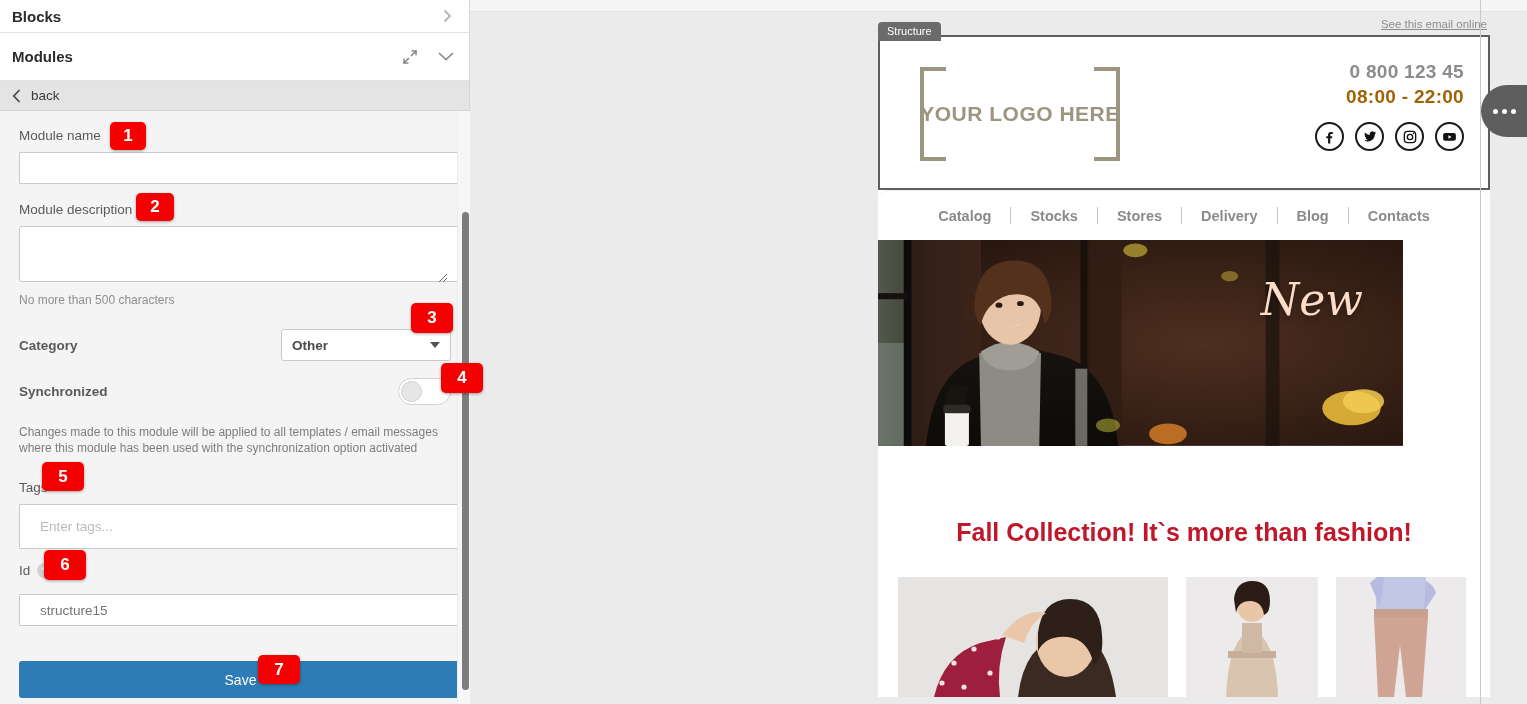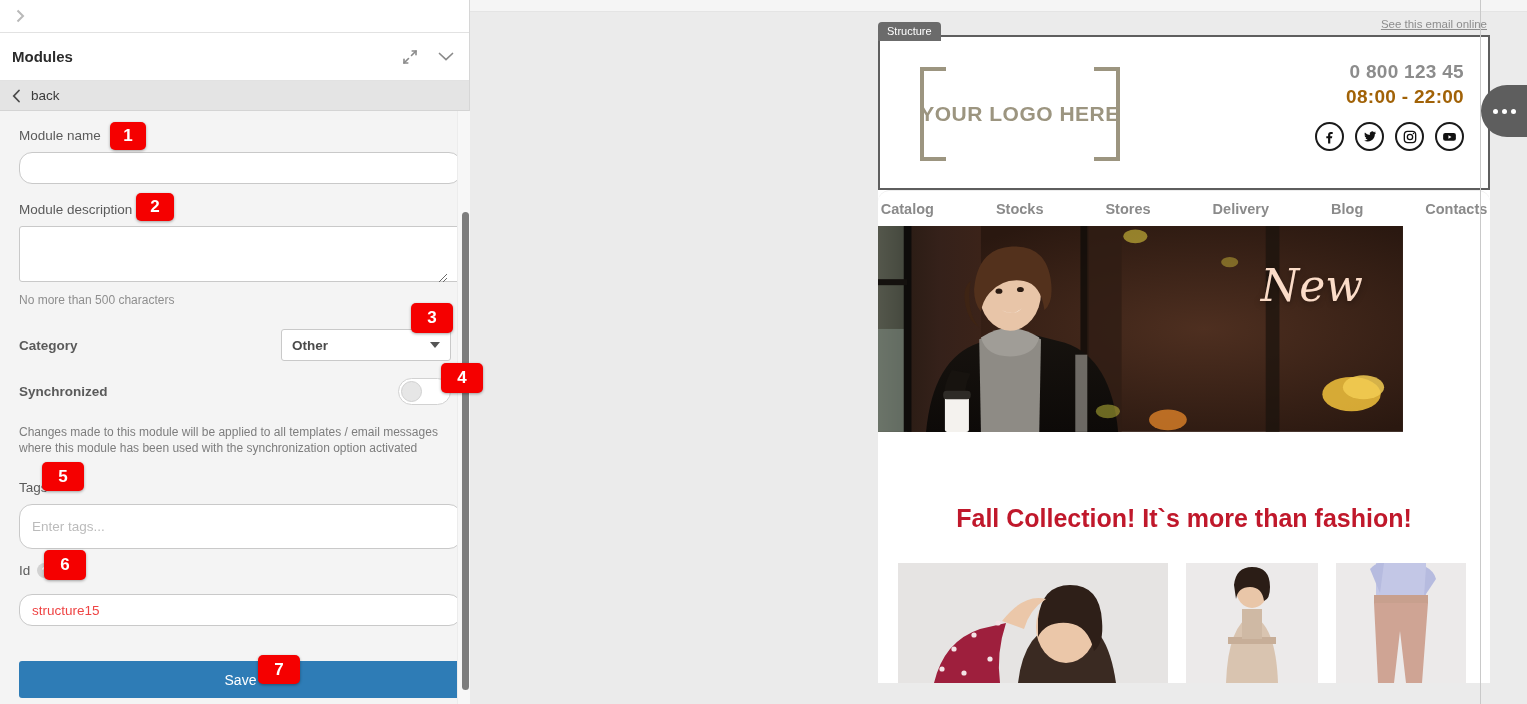--- a/index.html
+++ b/index.html
@@ -57,23 +57,23 @@
     overflow: hidden;
     padding: 0 19px;
   }
   .fld { position: relative; }
   .lbl {
     font-size: 13.5px; color: #5a5a5a;
     display: flex; align-items: center; gap: 7px;
   }
   .txt-input {
     width: 443px; height: 32px;
-    border: 1px solid #c9c9c9; border-radius: 13px;
-    background: #fff; font-size: 13.5px; color: #ef4444;
-    padding: 0 12px; font-family: inherit;
+    border: 1px solid #c9c9c9; border-radius: 1px;
+    background: #fff; font-size: 13.5px; color: #737373;
+    padding: 0 20px; font-family: inherit;
     outline: none;
   }
   .txt-input::placeholder { color: #bbb; }
   .txt-area {
     width: 443px; height: 56px;
     border: 1px solid #c9c9c9; border-radius: 3px;
     background: #fff; font-size: 13.5px; color: #3c3c3c;
     padding: 7px 10px; font-family: inherit; resize: none; outline: none;
   }
   .resize-grip {
@@ -190,23 +190,23 @@
   .hours { font-size: 19px; font-weight: bold; color: #a16207; margin-top: 3px; letter-spacing:.3px; }
   .socials { display: flex; gap: 11px; justify-content: flex-end; margin-top: 14px; }
   .soc {
     width: 29px; height: 29px; border-radius: 50%;
     border: 2px solid #1a1a1a; background: #fff;
     display: flex; align-items: center; justify-content: center;
     cursor: pointer;
   }
 
   .navbar {
-    height: 36px; background: #fff;
-    display: flex; align-items: center; justify-content: center;
-    gap: 12px; border-top: 1px solid #ededed; border-radius: 12px;
+    height: 50px; background: #fff;
+    display: flex; align-items: center; justify-content: center;
+    gap: 0; border-top: 1px solid #ededed; border-radius: 12px;
   }
   .navbar a {
     font-size: 14.5px; font-weight: bold; color: #8a8a8a;
     text-decoration: none; padding: 0 19px; cursor: pointer;
   }
   .nav-sep { width: 1px; height: 17px; background: #c5c5c5; }
 
   .hero { position: relative; width: 525px; height: 240px; overflow: hidden; }
   .hero-photo { position: absolute; inset: 0; }
   .hero-cap {
@@ -244,20 +244,21 @@
   }
 </style>
 </head>
 <body>
 
 <div class="app">
 
   <div class="sidebar">
 
     <div class="panel-head">
+      <div class="ph-title">Blocks</div>
       <div class="chev-right">
         <svg width="9" height="14" viewBox="0 0 9 14" fill="none" stroke="currentColor" stroke-width="2">
             <path d="M1.5 1.5 L7 7 L1.5 12.5"></path>
           </svg>
       </div>
     </div>
 
     <div class="panel-head tall">
       <div class="ph-title">Modules</div>
       <div class="head-icons">

